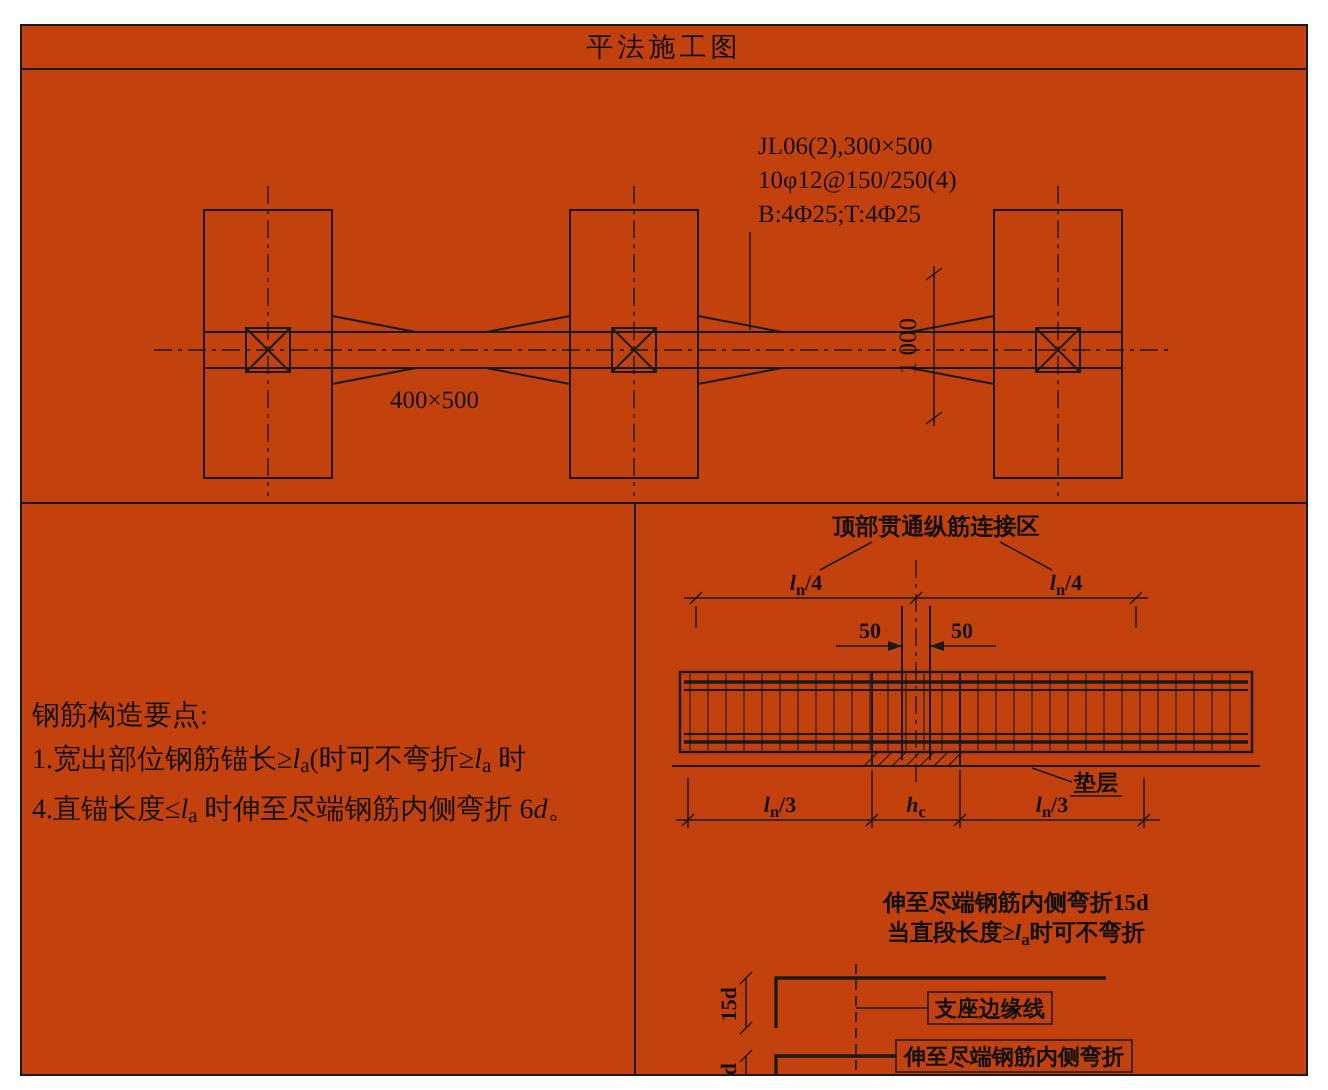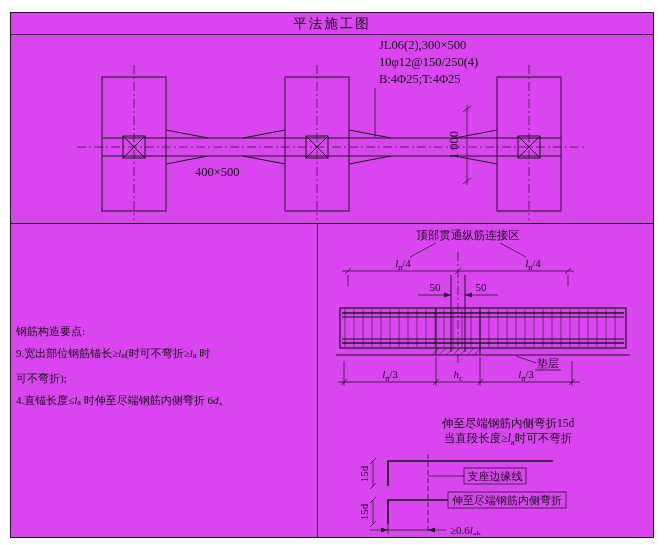--- a/index.html
+++ b/index.html
@@ -1,28 +1,28 @@
 <!DOCTYPE html>
 <html><head>
 <meta charset="utf-8">
 <style>
   html,body{margin:0;padding:0;background:#fff;}
   body{width:664px;height:545px;position:relative;color:#111;
        font-family:"Liberation Serif","DejaVu Serif",serif;}
   .sheet{position:absolute;left:10px;top:12px;width:644px;height:526px;
          box-sizing:border-box;border:1.5px solid #1a1a1a;
-         display:flex;flex-direction:column;background:#d946ef;}
+         display:flex;flex-direction:column;background:#c2410c;}
   .title-row{flex:none;height:21px;border-bottom:1.5px solid #1a1a1a;
              display:flex;align-items:center;justify-content:center;
              font-size:13.5px;letter-spacing:2px;}
-  .plan-cell{flex:none;height:188px;border-bottom:1.5px solid #1a1a1a;position:relative;overflow:hidden;}
+  .plan-cell{flex:none;height:188px;border-bottom:1.5px solid #1a1a1a;position:relative;overflow:hidden;margin-top:28px;}
   .bottom-row{flex:1;display:flex;min-height:0;}
   .notes-cell{flex:none;width:307px;box-sizing:border-box;border-right:1.5px solid #1a1a1a;
-              padding:96px 4px 0 5px;font-size:11px;line-height:22px;}
-  .detail-cell{flex:1;position:relative;overflow:hidden;}
+              padding:96px 4px 0 5px;font-size:14px;line-height:22px;}
+  .detail-cell{flex:1;position:relative;overflow:hidden;font-weight:bold;}
   .note-line{white-space:nowrap;}
   .seg-i{font-style:italic;}
   .seg-sub{font-size:75%;vertical-align:-0.18em;}
   svg{display:block;}
   svg text{fill:#111;font-size:12px;font-family:"Liberation Serif","DejaVu Serif",serif;}
   .ln{stroke:#1a1a1a;stroke-width:1;fill:none;}
   .thin{stroke:#1a1a1a;stroke-width:0.55;fill:none;}
   .bar{stroke:#1a1a1a;stroke-width:1.7;fill:none;}
   .dim{stroke:#1a1a1a;stroke-width:0.75;fill:none;}
   .cl{stroke:#1a1a1a;stroke-width:0.7;fill:none;stroke-dasharray:9 3 2 3;}
@@ -100,22 +100,21 @@
       </g>
 
       <text class="t125" x="184" y="141">400×500</text>
     </svg>
   </div>
 
   <div class="bottom-row">
 
     <div class="notes-cell">
       <div class="note-line">钢筋构造要点:</div>
-      <div class="note-line"><span>9.宽出部位钢筋锚长≥</span><span class="seg-i">l</span><span class="seg-sub">a</span><span>(时可不弯折≥</span><span class="seg-i">l</span><span class="seg-sub">a</span><span> 时</span></div>
-      <div class="note-line">可不弯折);</div>
+      <div class="note-line"><span>1.宽出部位钢筋锚长≥</span><span class="seg-i">l</span><span class="seg-sub">a</span><span>(时可不弯折≥</span><span class="seg-i">l</span><span class="seg-sub">a</span><span> 时</span></div>
       <div class="note-line"><span>4.直锚长度≤</span><span class="seg-i">l</span><span class="seg-sub">a</span><span> 时伸至尽端钢筋内侧弯折 6</span><span class="seg-i">d</span><span>。</span></div>
     </div>
 
     <div class="detail-cell">
       <svg width="330" height="311" viewBox="0 0 330 311">
 
         <text class="t115" x="150" y="15" text-anchor="middle">顶部贯通纵筋连接区</text>
         <g>
           <line class="dim" x1="118" y1="19" x2="92" y2="33"></line>
           <line class="dim" x1="182" y1="19" x2="208" y2="33"></line>

